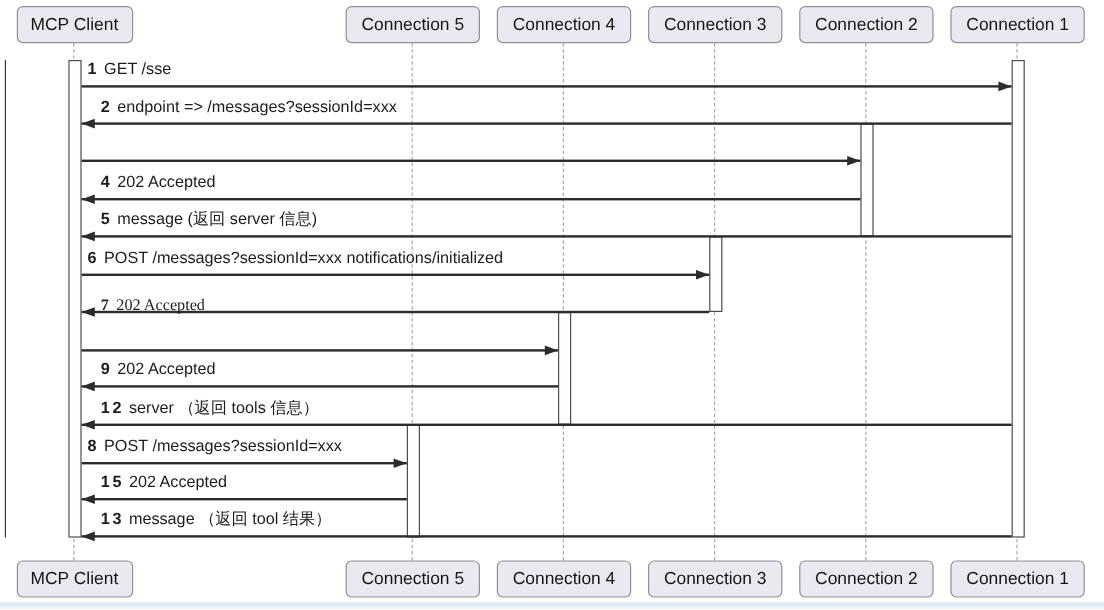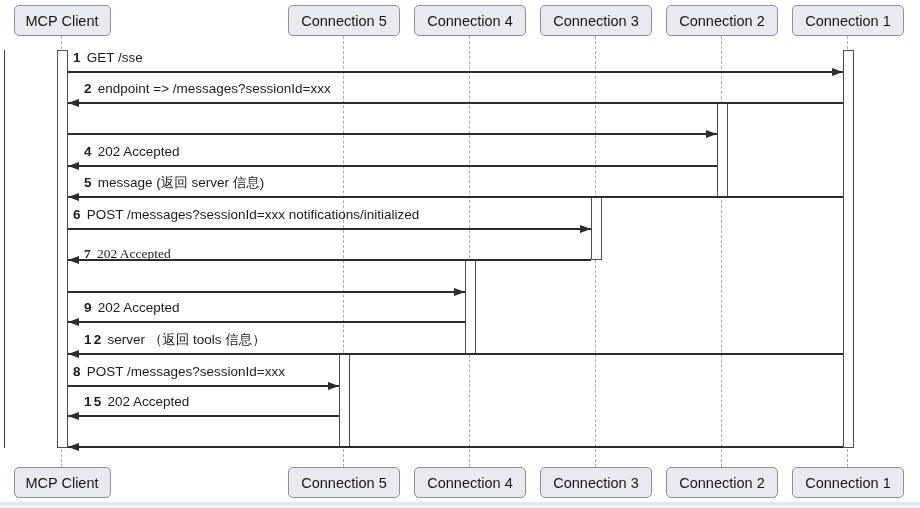--- a/index.html
+++ b/index.html
@@ -73,20 +73,21 @@
     <div class="arrowhead left" style="left: 67.5px; top: 349.5px;"></div>
     <div class="msglabel" style="left: 84px; top: 331px;"><span class="num">12</span><span>server （返回 tools 信息）</span></div>
     <div class="msgline" style="left: 67.5px; top: 385.2px; width: 271px;"></div>
     <div class="arrowhead right" style="left: 327.5px; top: 381.5px;"></div>
     <div class="msglabel" style="left: 73px; top: 363px;"><span class="num">8</span><span>POST /messages?sessionId=xxx</span></div>
     <div class="msgline" style="left: 67.5px; top: 415.2px; width: 271px;"></div>
     <div class="arrowhead left" style="left: 67.5px; top: 411.5px;"></div>
     <div class="msglabel" style="left: 84px; top: 393px;"><span class="num">15</span><span>202 Accepted</span></div>
     <div class="msgline" style="left: 67.5px; top: 446.2px; width: 775px;"></div>
     <div class="arrowhead left" style="left: 67.5px; top: 442.5px;"></div>
+    <div class="msglabel" style="left: 84px; top: 424px;"><span class="num">13</span><span>message （返回 tool 结果）</span></div>
     <div class="pbox" style="left: 13.5px; top: 5px; width: 97px;">
       <span>MCP Client</span>
     </div>
     <div class="pbox" style="left: 288px; top: 5px; width: 112px;">
       <span>Connection 5</span>
     </div>
     <div class="pbox" style="left: 414px; top: 5px; width: 112px;">
       <span>Connection 4</span>
     </div>
     <div class="pbox" style="left: 540px; top: 5px; width: 112px;">

